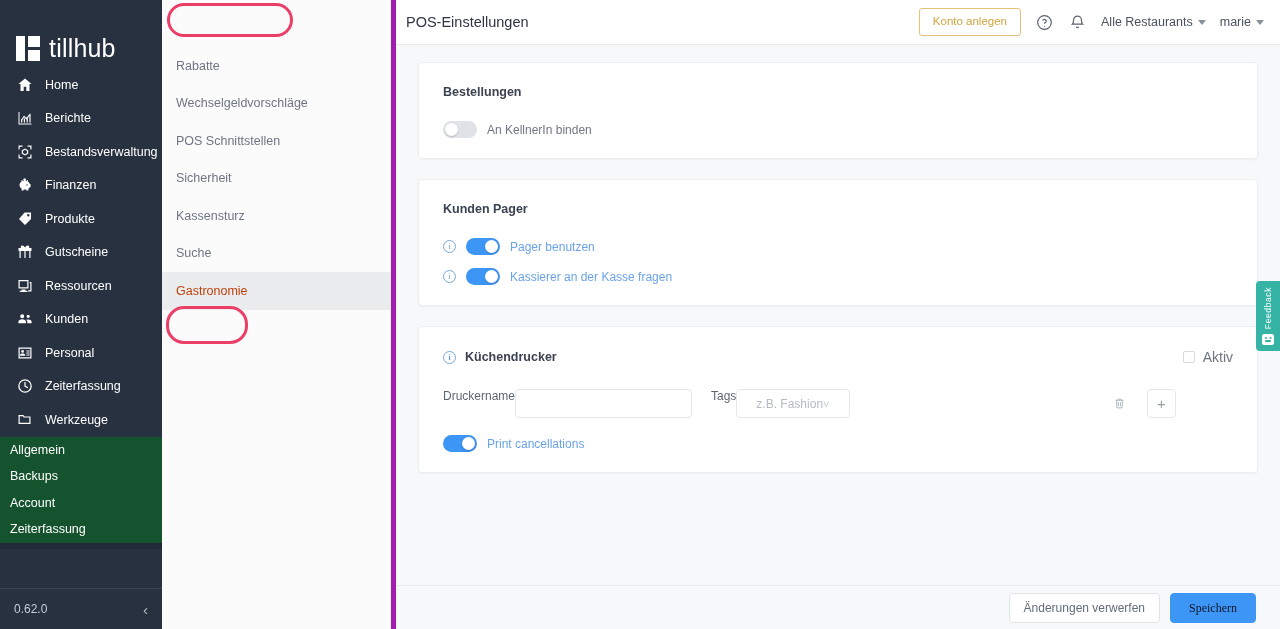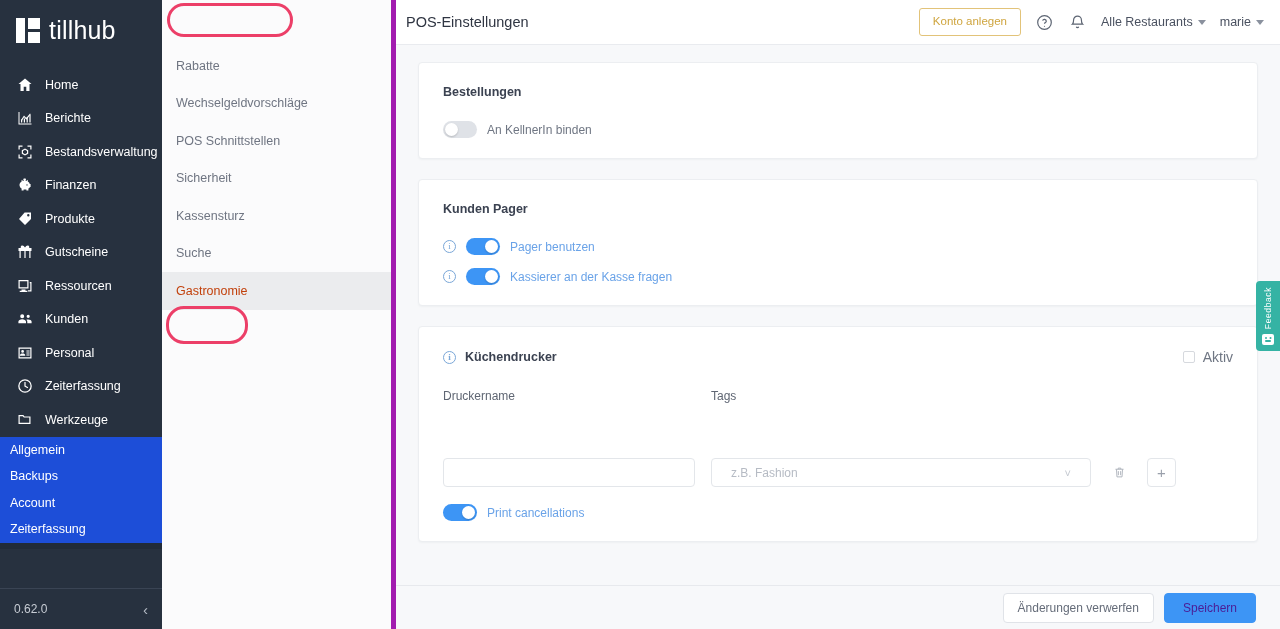--- a/index.html
+++ b/index.html
@@ -13,21 +13,21 @@
 
   
   .leftnav {
     width: 162px; height: 629px;
     background: #27313f;
     display: flex; flex-direction: column;
     flex: 0 0 162px;
     position: relative;
   }
   .logo-row {
-    height: 61px; display: flex; align-items: center; padding-left: 16px; gap: 9px;
+    height: 61px; display: flex; align-items: flex-end; padding-left: 16px; gap: 9px;
   }
   .logo-mark { width: 24px; height: 25px; position: relative; display: block; }
   .logo-mark i { position: absolute; background: #ffffff; display: block; }
   .logo-mark .b1 { left: 0; top: 0; width: 9px; height: 25px; }
   .logo-mark .b2 { left: 12px; top: 0; width: 12px; height: 11px; }
   .logo-mark .b3 { left: 12px; top: 14px; width: 12px; height: 11px; }
   .logo-text { color: #ffffff; font-size: 25px; letter-spacing: .2px; font-weight: 400; line-height: 1; }
 
   .nav-scroll { flex: 1 1 auto; padding-top: 7px; }
   .nav-item {
@@ -35,21 +35,21 @@
     padding-left: 16px; color: #ffffff; font-size: 12.5px; cursor: pointer;
     position: relative;
   }
   .nav-item .ico { width: 17px; height: 17px; display: flex; align-items: center; justify-content: center; flex: 0 0 17px; }
   .nav-item .ico svg { width: 16px; height: 16px; fill: #ffffff; }
   .nav-item.active { background: #212b38; color: #4c9aff; }
   .nav-item.active .ico svg { fill: #3d8bfd; }
   .sub-item {
     height: 26.5px; display: flex; align-items: center;
     padding-left: 10px; color: #ffffff; font-size: 12.5px; cursor: pointer;
-    background: #1d4ed8;
+    background: #14532d;
   }
   .sub-wrap { background: #212b38; padding-bottom: 6px; }
   .leftnav-footer {
     height: 41px; border-top: 1px solid #3a4454;
     display: flex; align-items: center; justify-content: space-between;
     padding: 0 14px 0 14px; color: #c7ccd4; font-size: 12px;
   }
   .collapse-btn { color: #b5bcc6; font-size: 15px; cursor: pointer; line-height: 1; }
 
   
@@ -104,21 +104,21 @@
   .toggle.on .knob { left: 19px; }
 
   .toggle-label { font-size: 12px; color: #6f7683; }
   .toggle-label.blue { color: #6aa3e8; }
 
   .kd-head { display: flex; align-items: center; justify-content: space-between; margin-bottom: 24px; }
   .chk-wrap { display: flex; align-items: center; gap: 8px; font-size: 14px; color: #6f7683; cursor: pointer; }
   .chkbox { width: 12px; height: 12px; border: 1px solid #d6d9de; border-radius: 2px; background: #fff; }
 
   .field-grid { display: flex; align-items: flex-end; gap: 16px; }
-  .field { display: flex; flex-direction: column; gap: 48px; }
+  .field { display: flex; flex-direction: row; }
   .field-label { font-size: 12px; color: #5f6673; margin-bottom: 7px; }
   .txt-input {
     height: 29px; border: 1px solid #e3e6ea; border-radius: 4px; background: #fff;
     font-size: 12px; color: #3b4251; padding: 0 10px; outline: none;
     font-family: "Liberation Sans", sans-serif;
   }
   .txt-input::placeholder { color: #b6bbc4; }
   .select-box {
     height: 29px; border: 1px solid #e3e6ea; border-radius: 4px; background: #fff;
     display: flex; align-items: center; padding: 0 19px; font-size: 12px; color: #b6bbc4;
@@ -138,23 +138,23 @@
   .footerbar {
     height: 44px; background: #f7f8fa; border-top: 1px solid #e7e9ed;
     display: flex; align-items: center; justify-content: flex-end; gap: 10px; padding-right: 24px;
   }
   .btn-ghost {
     border: 1px solid #e0e3e8; background: #ffffff; color: #656c79; font-size: 12px;
     padding: 8px 14px; border-radius: 4px; cursor: pointer; line-height: 1;
     font-family: "Liberation Sans", sans-serif;
   }
   .btn-primary {
-    border: 1px solid #3d95f5; background: #3d95f5; color: #4c1d95; font-size: 12px;
+    border: 1px solid #3d95f5; background: #3d95f5; color: #0f172a; font-size: 12px;
     padding: 8px 18px; border-radius: 4px; cursor: pointer; line-height: 1;
-    font-family: Liberation Sans, sans-serif;
+    font-family: Liberation Serif, serif;
   }
 
   
   .feedback-tab {
     position: absolute; right: 0; top: 281px; width: 24px; height: 70px;
     background: #35b3a4; border-radius: 4px 0 0 4px; cursor: pointer;
     display: flex; flex-direction: column; align-items: center; justify-content: center; gap: 4px;
   }
   .feedback-tab .fb-text {
     writing-mode: vertical-rl; transform: rotate(180deg);

